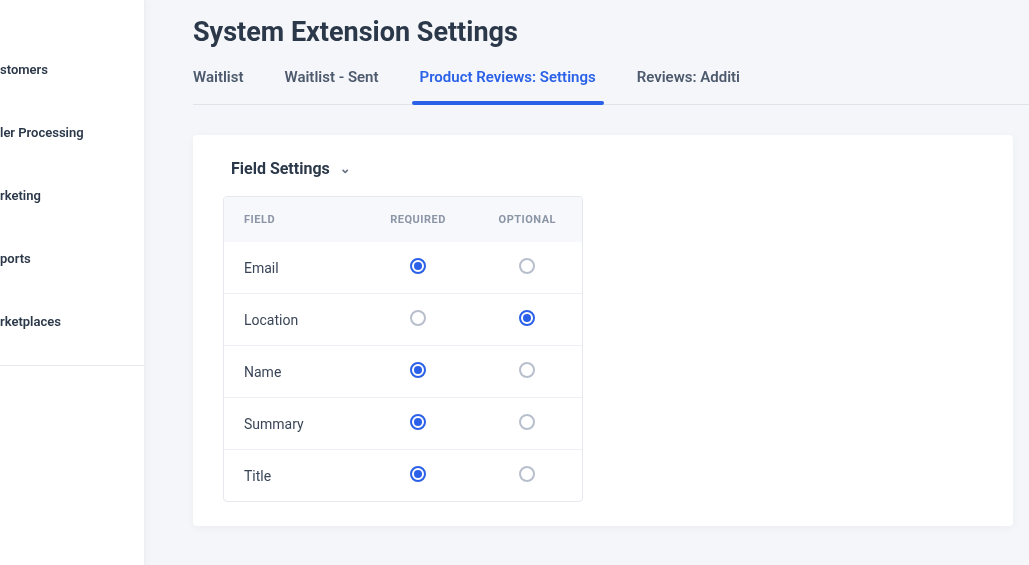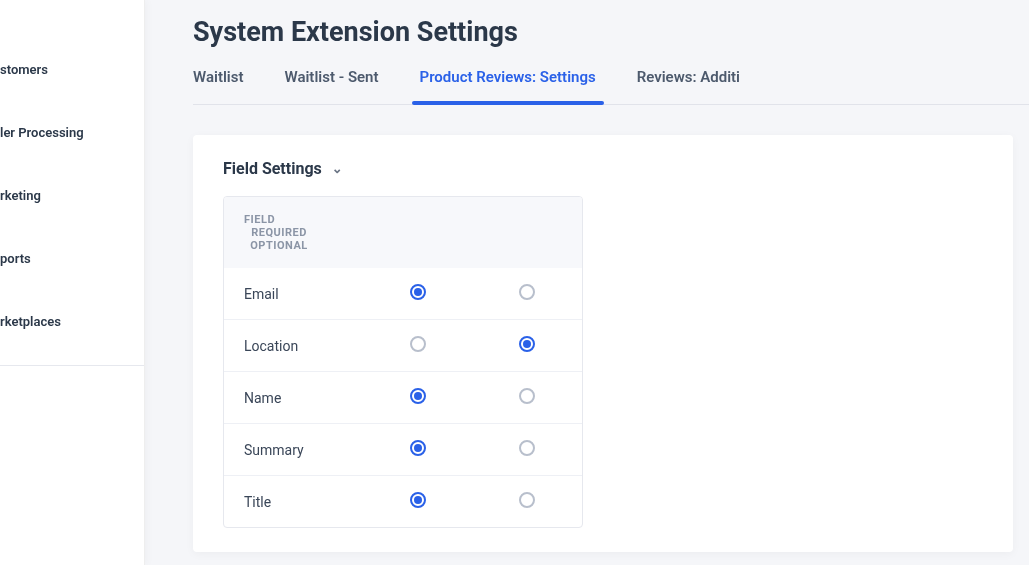--- a/index.html
+++ b/index.html
@@ -90,41 +90,41 @@
     }
     .panel-header {
       display: flex;
       align-items: center;
       gap: 10px;
       font-size: 16px;
       font-weight: 700;
       color: #2b3849;
       cursor: pointer;
       margin-bottom: 18px;
+      margin-left: 8px;
     }
     .panel-header .chev {
       font-size: 13px;
       color: #6a7485;
     }
     .field-table {
       width: 360px;
       border: 1px solid #e6e8ee;
       border-radius: 4px;
       overflow: hidden;
     }
     .field-table-header {
       display: flex;
       background: #f7f8fb;
       padding: 16px 0;
       font-size: 11px;
       font-weight: 700;
       color: #8b95a6;
       letter-spacing: 0.5px;
       text-transform: uppercase;
-      flex-direction: column;
     }
     .col-field { width: 140px; padding-left: 20px; }
     .col-req { width: 110px; text-align: center; }
     .col-opt { width: 110px; text-align: center; }
     .field-row {
       display: flex;
       align-items: center;
       padding: 16px 0;
       border-top: 1px solid #eef0f5;
       font-size: 14px;

